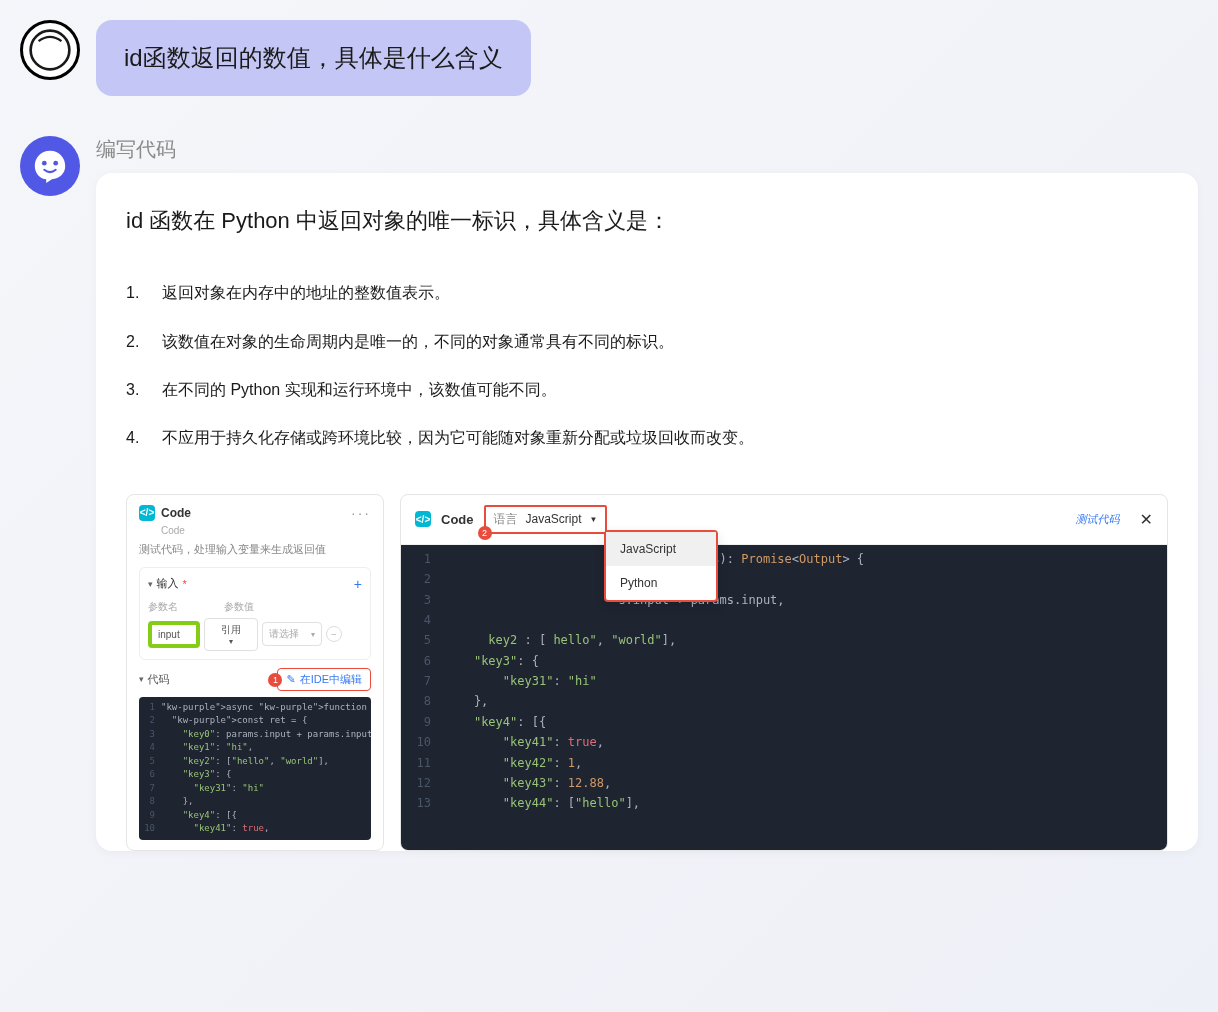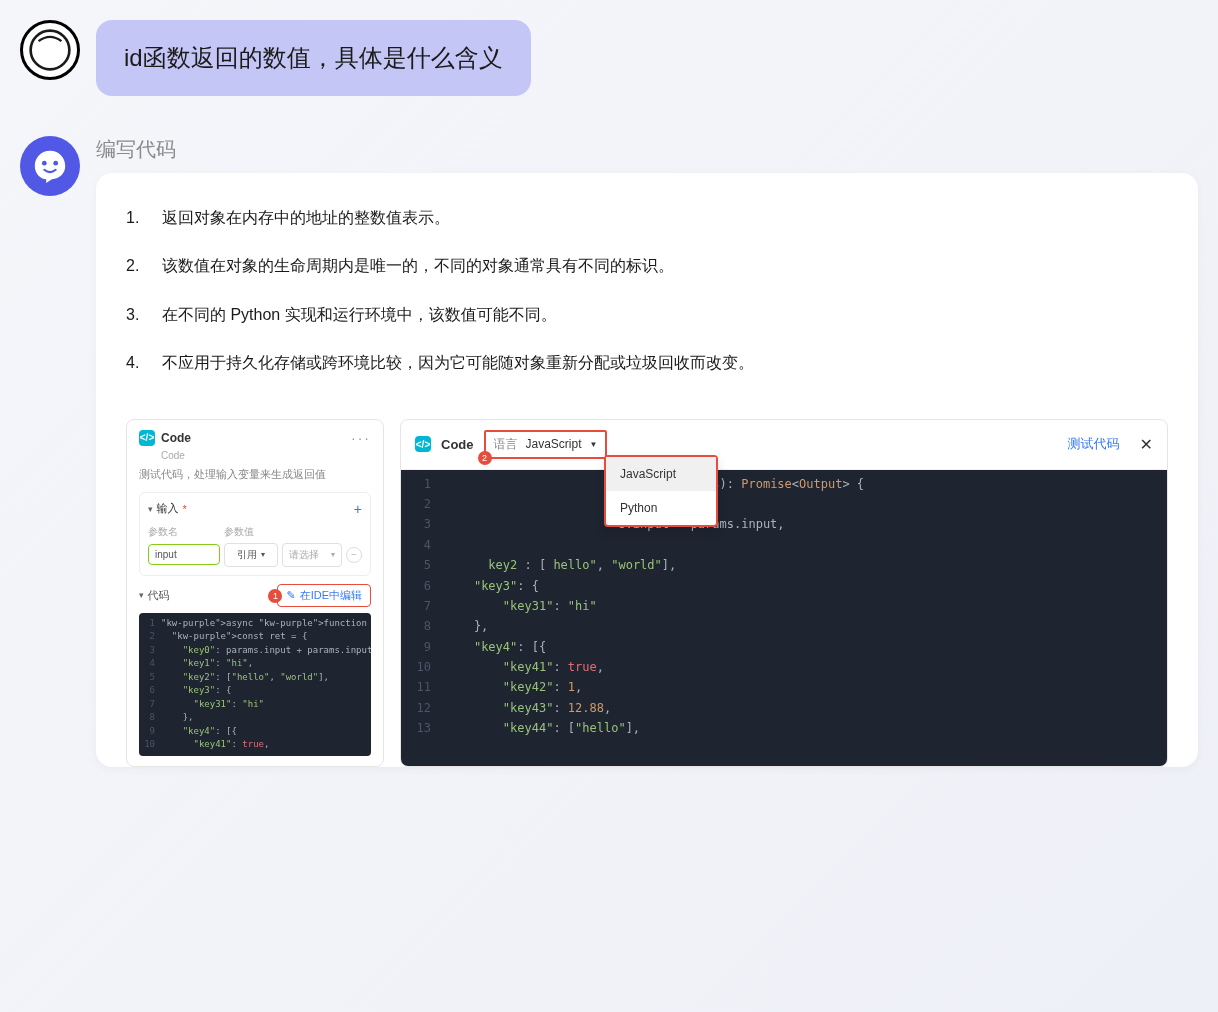--- a/index.html
+++ b/index.html
@@ -50,22 +50,22 @@
 .lp-desc { font-size: 11px; color: #888; margin-bottom: 10px; }
 .lp-section { border: 1px solid #eee; border-radius: 6px; padding: 8px; margin-bottom: 8px; }
 .lp-sec-head { display: flex; align-items: center; justify-content: space-between; margin-bottom: 8px; font-size: 11px; color: #333; font-weight: 500; }
 .lp-sec-head-left { display: flex; align-items: center; gap: 4px; }
 .lp-chevron { font-size: 9px; color: #666; }
 .lp-asterisk { color: #e74c3c; }
 .lp-plus { color: #3478f6; font-size: 14px; font-weight: 300; }
 .lp-row-labels { display: flex; gap: 22px; font-size: 10px; color: #aaa; margin-bottom: 4px; }
 .lp-row-labels span:first-child { width: 54px; }
 .lp-row { display: flex; gap: 4px; align-items: center; }
-.lp-input { border: 1px solid #84cc16; border-radius: 4px; padding: 4px 6px; font-size: 10px; color: #555; width: 72px; background: #fff; }
-.lp-select { border: 1px solid #e0e0e0; border-radius: 4px; padding: 4px 12px; font-size: 10px; color: #555; width: 54px; display: flex; justify-content: space-between; align-items: center; background: #fff; }
+.lp-input { border: 4px solid #84cc16; border-radius: 4px; padding: 4px 6px; font-size: 10px; color: #555; width: 52px; background: #fff; }
+.lp-select { border: 1px solid #e0e0e0; border-radius: 4px; padding: 4px 12px; font-size: 10px; color: #555; width: 54px; display: flex; justify-content: space-between; align-items: center; background: #fff; flex-direction: column; }
 .lp-select2 { border: 1px solid #e0e0e0; border-radius: 4px; padding: 4px 6px; font-size: 10px; color: #aaa; width: 60px; display: flex; justify-content: space-between; align-items: center; background: #fff; }
 .lp-minus { width: 16px; height: 16px; border-radius: 50%; border: 1px solid #ddd; display: flex; align-items: center; justify-content: center; color: #bbb; font-size: 10px; }
 .lp-code-head { display: flex; align-items: center; justify-content: space-between; margin-bottom: 6px; font-size: 11px; }
 .lp-edit-btn { border: 1.5px solid #e74c3c; border-radius: 4px; padding: 3px 8px; color: #3478f6; font-size: 11px; display: flex; align-items: center; gap: 4px; position: relative; }
 .lp-badge { width: 14px; height: 14px; background: #e74c3c; border-radius: 50%; color: #fff; font-size: 9px; display: flex; align-items: center; justify-content: center; position: absolute; left: -10px; top: 4px; }
 .lp-code-block { background: #1e2430; border-radius: 4px; padding: 4px 0; font-family: Menlo, Monaco, monospace; font-size: 9px; line-height: 1.5; overflow: hidden; }
 .lp-code-line { display: flex; }
 .lp-ln { width: 22px; text-align: right; padding-right: 6px; color: #4a5568; flex-shrink: 0; }
 .lp-code { color: #abb2bf; white-space: pre; }
 .kw-orange { color: #d19a66; }
@@ -74,21 +74,21 @@
 
 .right-panel { flex: 1; background: #fff; border: 1px solid #e5e5e5; border-radius: 8px; overflow: hidden; display: flex; flex-direction: column; }
 .rp-header { display: flex; align-items: center; justify-content: space-between; padding: 10px 14px; border-bottom: 1px solid #f0f0f0; }
 .rp-left { display: flex; align-items: center; gap: 10px; }
 .rp-lang-box { border: 2px solid #e74c3c; border-radius: 2px; display: flex; align-items: center; gap: 8px; padding: 4px 8px; position: relative; font-size: 12px; }
 .rp-lang-label { color: #888; }
 .rp-lang-val { color: #333; font-weight: 500; }
 .rp-caret { font-size: 8px; color: #333; }
 .rp-badge2 { width: 14px; height: 14px; background: #e74c3c; border-radius: 50%; color: #fff; font-size: 9px; display: flex; align-items: center; justify-content: center; position: absolute; left: -8px; bottom: -8px; }
 .rp-right { display: flex; align-items: center; gap: 20px; }
-.rp-test { color: #3478f6; font-size: 13px; }
+.rp-test { color: #3478f6; font-size: 11px; font-style: italic; }
 .rp-close { font-size: 16px; color: #333; }
 .rp-dropdown { position: absolute; top: 36px; left: 478px; background: #fff; border: 2px solid #e74c3c; border-radius: 4px; width: 114px; z-index: 10; box-shadow: 0 4px 12px rgba(0,0,0,0.1); }
 .rp-dd-item { padding: 10px 14px; font-size: 12px; color: #333; }
 .rp-dd-item.selected { background: #f0f0f0; }
 .rp-code-area { flex: 1; background: #1e2430; font-family: Menlo, Monaco, monospace; font-size: 12px; line-height: 1.7; padding: 4px 0; position: relative; }
 .rp-line { display: flex; }
 .rp-ln { width: 44px; text-align: right; padding-right: 14px; color: #4a5568; flex-shrink: 0; }
 .rp-code { color: #abb2bf; white-space: pre; }
 .embedded-wrapper { position: relative; }
 </style>
@@ -114,20 +114,21 @@
       <svg viewBox="0 0 40 40">
         <path d="M20 4 C10 4 4 12 4 20 C4 28 10 34 16 34 L16 38 L22 34 C30 33 36 28 36 20 C36 12 30 4 20 4 Z" fill="#fff"></path>
         <circle cx="14" cy="17" r="2.5" fill="#5158e5"></circle>
         <circle cx="26" cy="17" r="2.5" fill="#5158e5"></circle>
         <path d="M14 24 Q20 29 26 24" fill="none" stroke="#5158e5" stroke-width="2.2" stroke-linecap="round"></path>
       </svg>
     </div>
     <div class="message-content">
       <div class="username">编写代码</div>
       <div class="bot-bubble">
+        <div class="bot-intro">id 函数在 Python 中返回对象的唯一标识，具体含义是：</div>
         <ol class="bot-list">
           <li><span class="num">1.</span><span>返回对象在内存中的地址的整数值表示。</span></li>
           <li><span class="num">2.</span><span>该数值在对象的生命周期内是唯一的，不同的对象通常具有不同的标识。</span></li>
           <li><span class="num">3.</span><span>在不同的 Python 实现和运行环境中，该数值可能不同。</span></li>
           <li><span class="num">4.</span><span>不应用于持久化存储或跨环境比较，因为它可能随对象重新分配或垃圾回收而改变。</span></li>
         </ol>
 
         <div class="embedded-wrapper">
         <div class="embedded">
 

